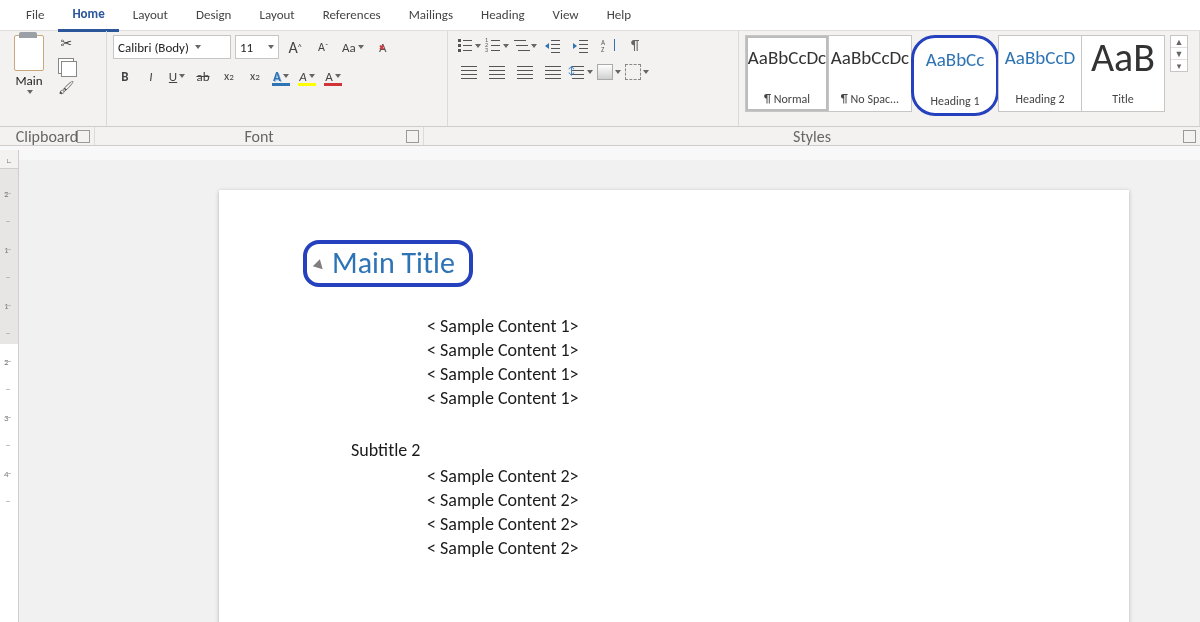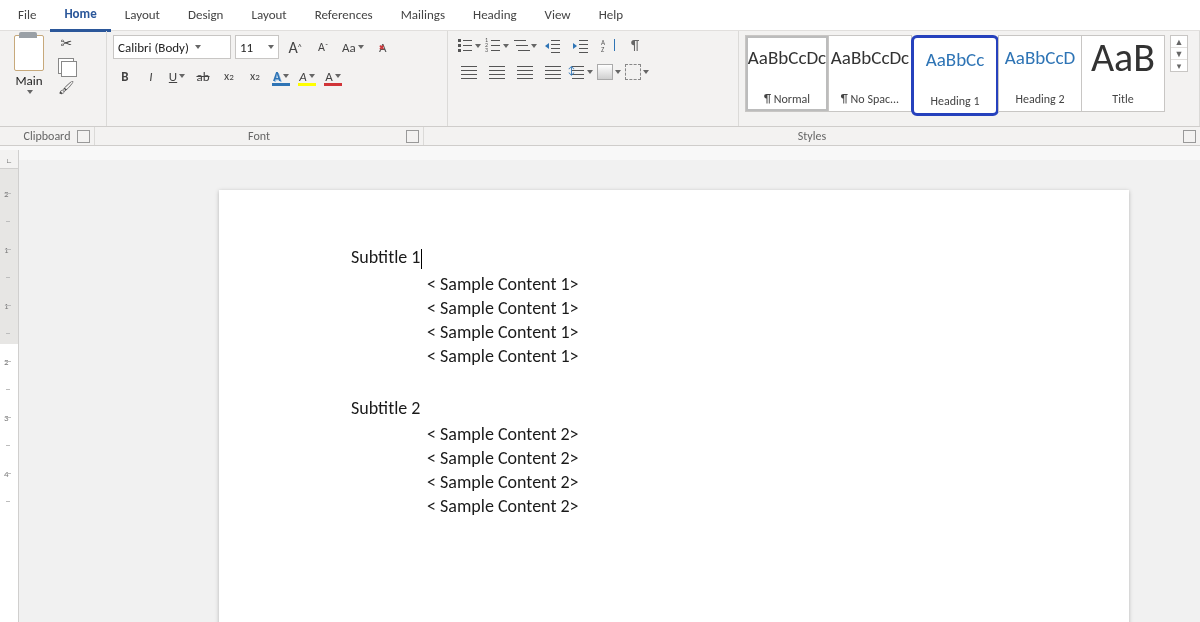--- a/index.html
+++ b/index.html
@@ -1,19 +1,19 @@
 <!DOCTYPE html>
 <html><head>
 <meta charset="utf-8">
 <style>
   html,body{margin:0;padding:0;font-family:"Segoe UI",Calibri,Arial,sans-serif;font-size:13px;color:#222;background:#f8f8f8;}
   body{width:1200px;height:622px;overflow:hidden;position:relative;}
 
   
-  .tab-strip{display:flex;align-items:center;height:30px;background:#fff;padding:0 4px;border-bottom:1px solid #e1dfdd;}
+  .tab-strip{display:flex;align-items:center;height:30px;background:#fff;padding:0 12px;border-bottom:1px solid #e1dfdd;}
   .tab{padding:0 14px;height:30px;line-height:30px;color:#444;cursor:pointer;}
   .tab.active{color:#2b579a;font-weight:600;border-bottom:3px solid #2b579a;}
 
   
   .ribbon{display:flex;align-items:stretch;height:95px;background:#f3f2f1;border-bottom:1px solid #cfcdcb;}
   .group{display:flex;flex-direction:column;justify-content:space-between;padding:4px 6px 0 6px;border-right:1px solid #dbdad8;position:relative;}
   .group-body{display:flex;align-items:flex-start;gap:6px;flex:1;}
   .dlg-launch{width:11px;height:11px;border:1px solid #999;position:relative;}
   .dlg-launch:after{content:"";position:absolute;right:-1px;bottom:-1px;width:5px;height:5px;border-right:1px solid #999;border-bottom:1px solid #999;}
 
@@ -50,24 +50,24 @@
   .style-gallery{display:flex;align-items:stretch;}
   .style-tile{width:82px;height:66px;background:#fff;border:1px solid #c8c6c4;margin-right:-1px;display:flex;flex-direction:column;align-items:center;justify-content:space-between;padding:4px 0 5px 0;}
   .style-tile.normal{box-shadow:inset 0 0 0 2px #bcbcbc;}
   .style-tile .sample{font-size:19px;color:#333;height:34px;display:flex;align-items:center;}
   .style-tile.heading1 .sample,.style-tile.heading2 .sample{color:#2e74b5;font-family:"Calibri Light",Calibri,sans-serif;}
   .style-tile.title .sample{font-size:40px;font-family:"Calibri Light",Calibri,sans-serif;}
   .style-tile .lbl{font-size:12px;color:#444;white-space:nowrap;}
   .gallery-nav{width:16px;display:flex;flex-direction:column;border:1px solid #c8c6c4;background:#fff;}
   .gallery-nav div{flex:1;display:flex;align-items:center;justify-content:center;font-size:9px;color:#666;border-bottom:1px solid #e1dfdd;}
   .gallery-nav div:last-child{border-bottom:none;}
-  .style-highlight{border:3px solid #2641bd;border-radius:6px;}
-
-  
-  .labels-bar{display:flex;height:18px;background:#f3f2f1;border-bottom:1px solid #cfcdcb;font-size:12px;color:#666;}
+  .style-highlight{border:3px solid #2641bd;border-radius:24px;}
+
+  
+  .labels-bar{display:flex;height:18px;background:#f3f2f1;border-bottom:1px solid #cfcdcb;font-size:16px;color:#666;}
   .labels-bar .lblcell{display:flex;align-items:center;justify-content:center;position:relative;border-right:1px solid #dbdad8;}
   .labels-bar .dlg-launch{position:absolute;right:4px;top:3px;}
 
   
   .workspace{position:absolute;left:0;right:0;top:150px;bottom:0;display:flex;}
   .ruler-corner{width:18px;height:18px;background:#f3f2f1;border-right:1px solid #d0cfce;border-bottom:1px solid #d0cfce;display:flex;align-items:center;justify-content:center;font-size:9px;color:#777;}
   .v-ruler{width:18px;background:#fff;border-right:1px solid #d0cfce;position:relative;}
   .h-ruler{height:18px;background:#fff;border-bottom:1px solid #d0cfce;position:relative;font-size:9px;color:#7a7a7a;}
   .h-ruler .shade{position:absolute;top:0;bottom:0;background:#e7e6e4;}
   .h-ruler .num{position:absolute;top:3px;transform:translateX(-50%);} 
@@ -392,21 +392,21 @@
         <div class="num" style="left:1035px">8</div>
         <div class="tick" style="left:1035px"></div>
         <div class="tick" style="left:1063px;height:4px;top:7px"></div>
         <div class="num" style="left:1091px">15</div>
         <div class="tick" style="left:1091px"></div>
         <div class="tick" style="left:1119px;height:4px;top:7px"></div>
         <div class="indent" style="left:330px"></div>
       </div>
     <div class="canvas">
       <div class="page" id="page">
-          <div class="doc-sub">Subtitle 1<span class="cursor"></span></div>
+          <div class="doc-h1"><span class="h1-highlight" style="border-color: rgb(38, 65, 189);"><span class="collapse-tri"></span><span>Main Title</span></span></div>
           <div class="doc-content">&lt; Sample Content 1&gt;</div>
           <div class="doc-content">&lt; Sample Content 1&gt;</div>
           <div class="doc-content">&lt; Sample Content 1&gt;</div>
           <div class="doc-content">&lt; Sample Content 1&gt;</div>
           <div class="para-gap"></div>
           <div class="doc-sub">Subtitle 2</div>
           <div class="doc-content">&lt; Sample Content 2&gt;</div>
           <div class="doc-content">&lt; Sample Content 2&gt;</div>
           <div class="doc-content">&lt; Sample Content 2&gt;</div>
           <div class="doc-content">&lt; Sample Content 2&gt;</div>

